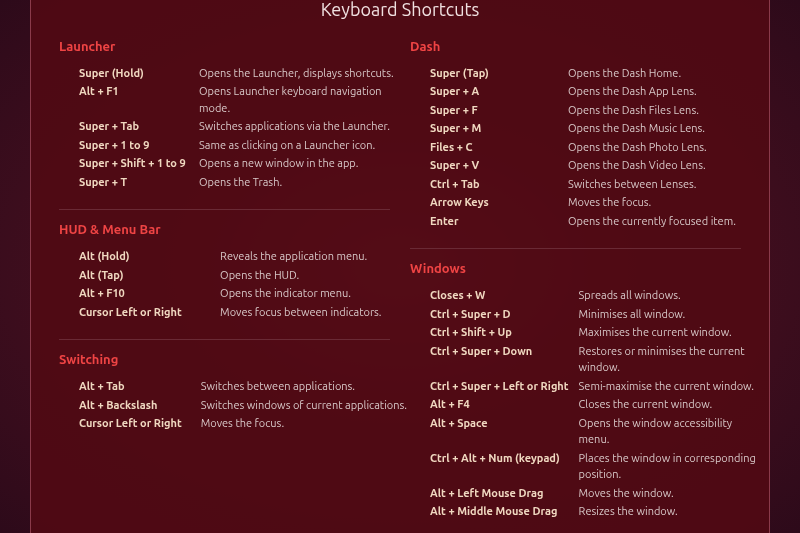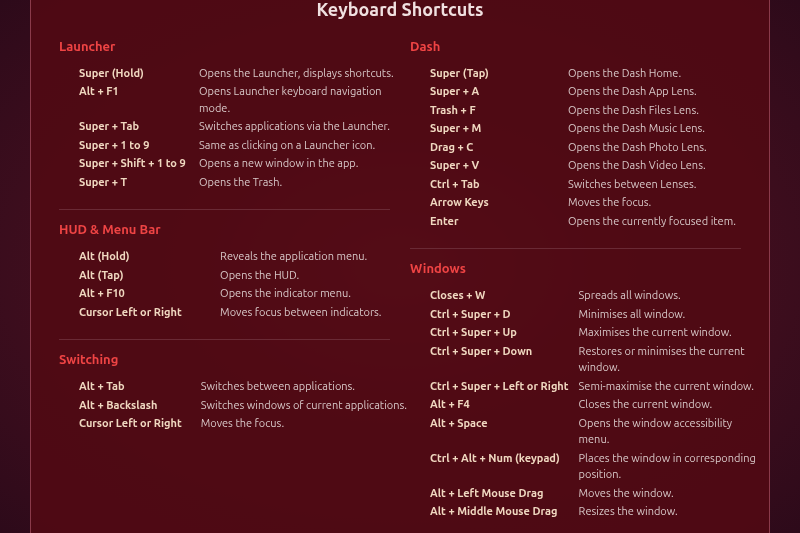--- a/index.html
+++ b/index.html
@@ -20,21 +20,21 @@
       border: 1px solid #8a3a4a;
       border-radius: 6px;
       width: 740px;
       padding: 24px 28px 20px 28px;
       color: #e8d0d0;
     }
 
     .dialog-title {
       text-align: center;
       font-size: 18px;
-      font-weight: bold;
+      font-weight: normal;
       color: #f0e0e0;
       margin-bottom: 20px;
     }
 
     .columns {
       display: flex;
       gap: 20px;
     }
 
     .col {
@@ -184,29 +184,29 @@
           <tbody id="dash-body">
               <tr>
                 <td>Super (Tap)</td>
                 <td>Opens the Dash Home.</td>
               </tr>
               <tr>
                 <td>Super + A</td>
                 <td>Opens the Dash App Lens.</td>
               </tr>
               <tr>
-                <td>Trash + F</td>
+                <td>Super + F</td>
                 <td>Opens the Dash Files Lens.</td>
               </tr>
               <tr>
                 <td>Super + M</td>
                 <td>Opens the Dash Music Lens.</td>
               </tr>
               <tr>
-                <td>Drag + C</td>
+                <td>Files + C</td>
                 <td>Opens the Dash Photo Lens.</td>
               </tr>
               <tr>
                 <td>Super + V</td>
                 <td>Opens the Dash Video Lens.</td>
               </tr>
               <tr>
                 <td>Ctrl + Tab</td>
                 <td>Switches between Lenses.</td>
               </tr>
@@ -230,21 +230,21 @@
           <tbody id="windows-body">
               <tr>
                 <td>Closes + W</td>
                 <td>Spreads all windows.</td>
               </tr>
               <tr>
                 <td>Ctrl + Super + D</td>
                 <td>Minimises all window.</td>
               </tr>
               <tr>
-                <td>Ctrl + Super + Up</td>
+                <td>Ctrl + Shift + Up</td>
                 <td>Maximises the current window.</td>
               </tr>
               <tr>
                 <td>Ctrl + Super + Down</td>
                 <td>Restores or minimises the current window.</td>
               </tr>
               <tr>
                 <td>Ctrl + Super + Left or Right</td>
                 <td>Semi-maximise the current window.</td>
               </tr>

